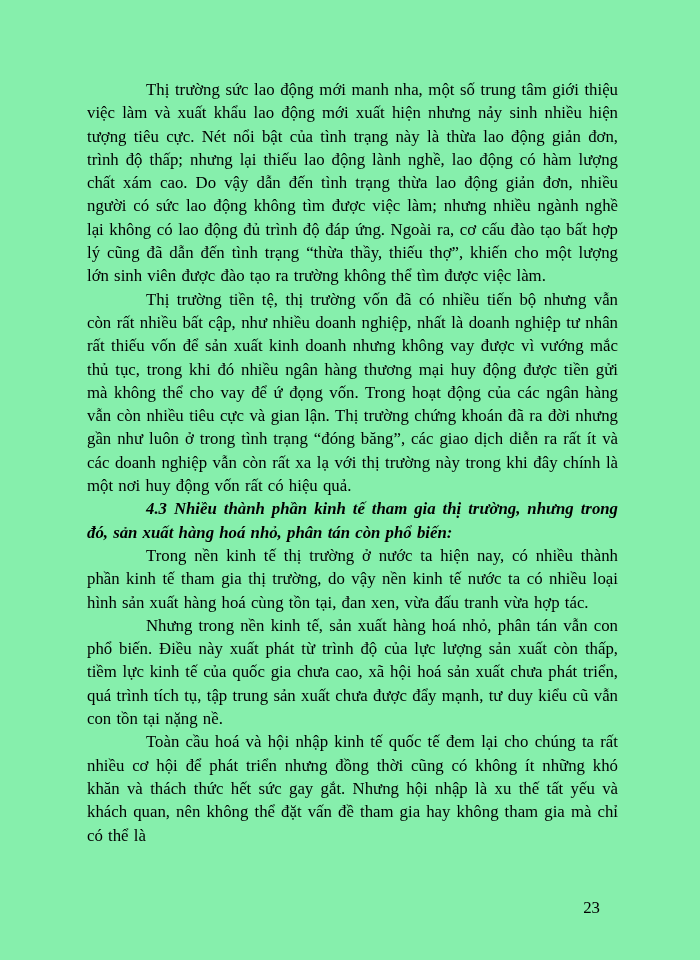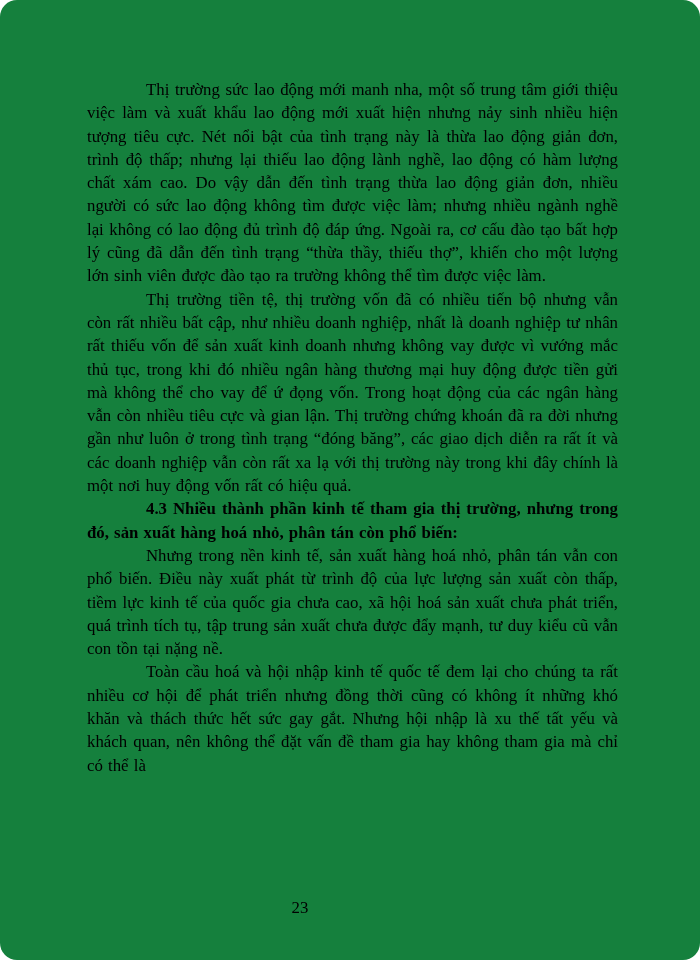--- a/index.html
+++ b/index.html
@@ -11,57 +11,58 @@
     width: 700px;
     height: 960px;
     font-family: "Liberation Serif", serif;
     color: #000000;
     overflow: hidden;
   }
   .page {
     position: relative;
     width: 700px;
     height: 960px;
-    background: #15803d;
-    border-radius: 17px;
+    background: #86efac;
   }
   .content {
     position: absolute;
     left: 87px;
     top: 78px;
     width: 531px;
     font-size: 16.8px;
     line-height: 23.3px;
     text-align: justify;
     text-align-last: left;
   }
   .para {
     margin: 0;
     padding: 0;
     text-indent: 59px;
     word-spacing: 1px;
   }
   .heading {
     font-weight: bold;
+    font-style: italic;
   }
   .page-number {
     position: absolute;
     top: 896px;
     left: 0;
     width: 600px;
-    text-align: center;
+    text-align: right;
     font-size: 16.8px;
     line-height: 23px;
   }
 </style>
 </head>
 <body>
 
 <div class="page">
   <div class="content">
     <p class="para">Thị trường sức lao động mới manh nha, một số trung tâm giới thiệu việc làm và xuất khẩu lao động mới xuất hiện nhưng nảy sinh nhiều hiện tượng tiêu cực. Nét nổi bật của tình trạng này là thừa lao động giản đơn, trình độ thấp; nhưng lại thiếu lao động lành nghề, lao động có hàm lượng chất xám cao. Do vậy dẫn đến tình trạng thừa lao động giản đơn, nhiều người có sức lao động không tìm được việc làm; nhưng nhiều ngành nghề lại không có lao động đủ trình độ đáp ứng. Ngoài ra, cơ cấu đào tạo bất hợp lý cũng đã dẫn đến tình trạng “thừa thầy, thiếu thợ”, khiến cho một lượng lớn sinh viên được đào tạo ra trường không thể tìm được việc làm.</p>
     <p class="para">Thị trường tiền tệ, thị trường vốn đã có nhiều tiến bộ nhưng vẫn còn rất nhiều bất cập, như nhiều doanh nghiệp, nhất là doanh nghiệp tư nhân rất thiếu vốn để sản xuất kinh doanh nhưng không vay được vì vướng mắc thủ tục, trong khi đó nhiều ngân hàng thương mại huy động được tiền gửi mà không thể cho vay để ứ đọng vốn. Trong hoạt động của các ngân hàng vẫn còn nhiều tiêu cực và gian lận. Thị trường chứng khoán đã ra đời nhưng gần như luôn ở trong tình trạng “đóng băng”, các giao dịch diễn ra rất ít và các doanh nghiệp vẫn còn rất xa lạ với thị trường này trong khi đây chính là một nơi huy động vốn rất có hiệu quả.</p>
     <p class="para heading">4.3 Nhiều thành phần kinh tế tham gia thị trường, nhưng trong đó, sản xuất hàng hoá nhỏ, phân tán còn phổ biến:</p>
+    <p class="para">Trong nền kinh tế thị trường ở nước ta hiện nay, có nhiều thành phần kinh tế tham gia thị trường, do vậy nền kinh tế nước ta có nhiều loại hình sản xuất hàng hoá cùng tồn tại, đan xen, vừa đấu tranh vừa hợp tác.</p>
     <p class="para">Nhưng trong nền kinh tế, sản xuất hàng hoá nhỏ, phân tán vẫn con phổ biến. Điều này xuất phát từ trình độ của lực lượng sản xuất còn thấp, tiềm lực kinh tế của quốc gia chưa cao, xã hội hoá sản xuất chưa phát triển, quá trình tích tụ, tập trung sản xuất chưa được đẩy mạnh, tư duy kiểu cũ vẫn con tồn tại nặng nề.</p>
     <p class="para">Toàn cầu hoá và hội nhập kinh tế quốc tế đem lại cho chúng ta rất nhiều cơ hội để phát triển nhưng đồng thời cũng có không ít những khó khăn và thách thức hết sức gay gắt. Nhưng hội nhập là xu thế tất yếu và khách quan, nên không thể đặt vấn đề tham gia hay không tham gia mà chỉ có thể là</p>
   </div>
   <div class="page-number">23</div>
 </div>
 
 </body></html>

